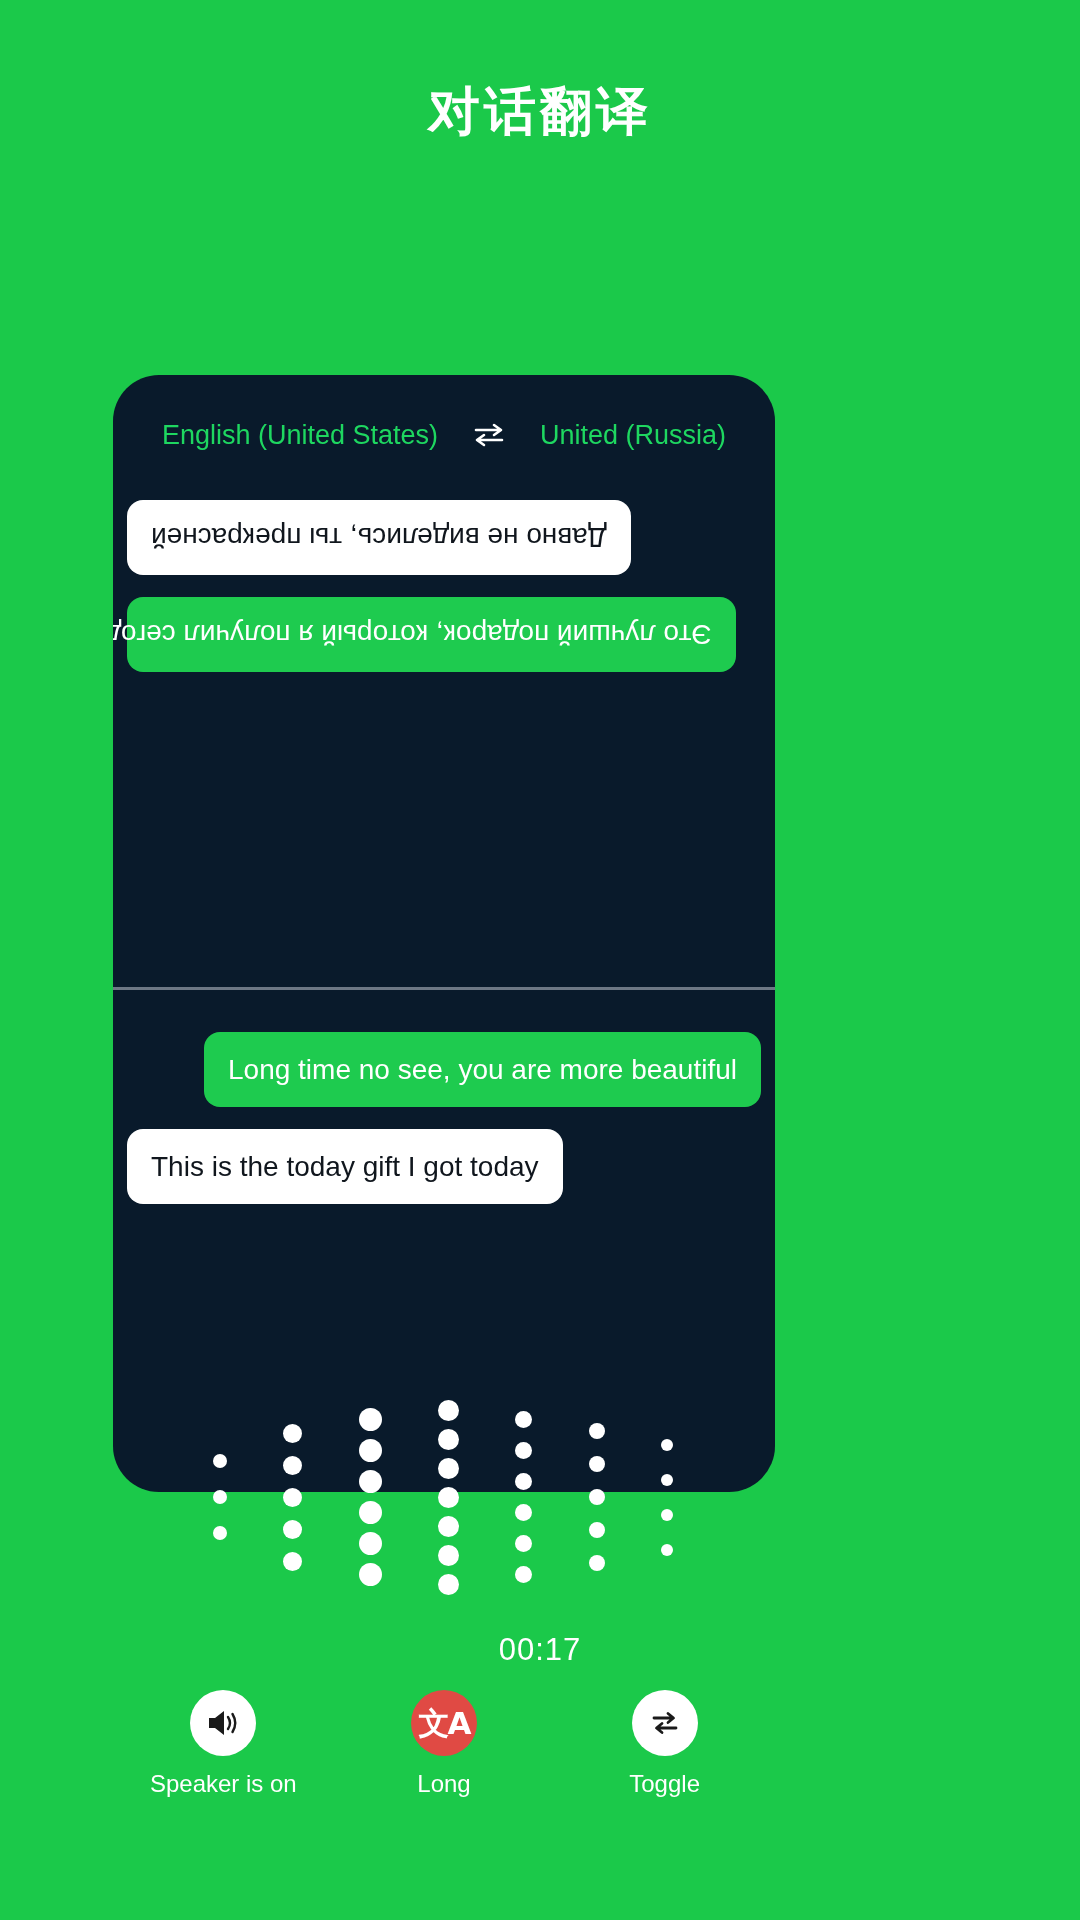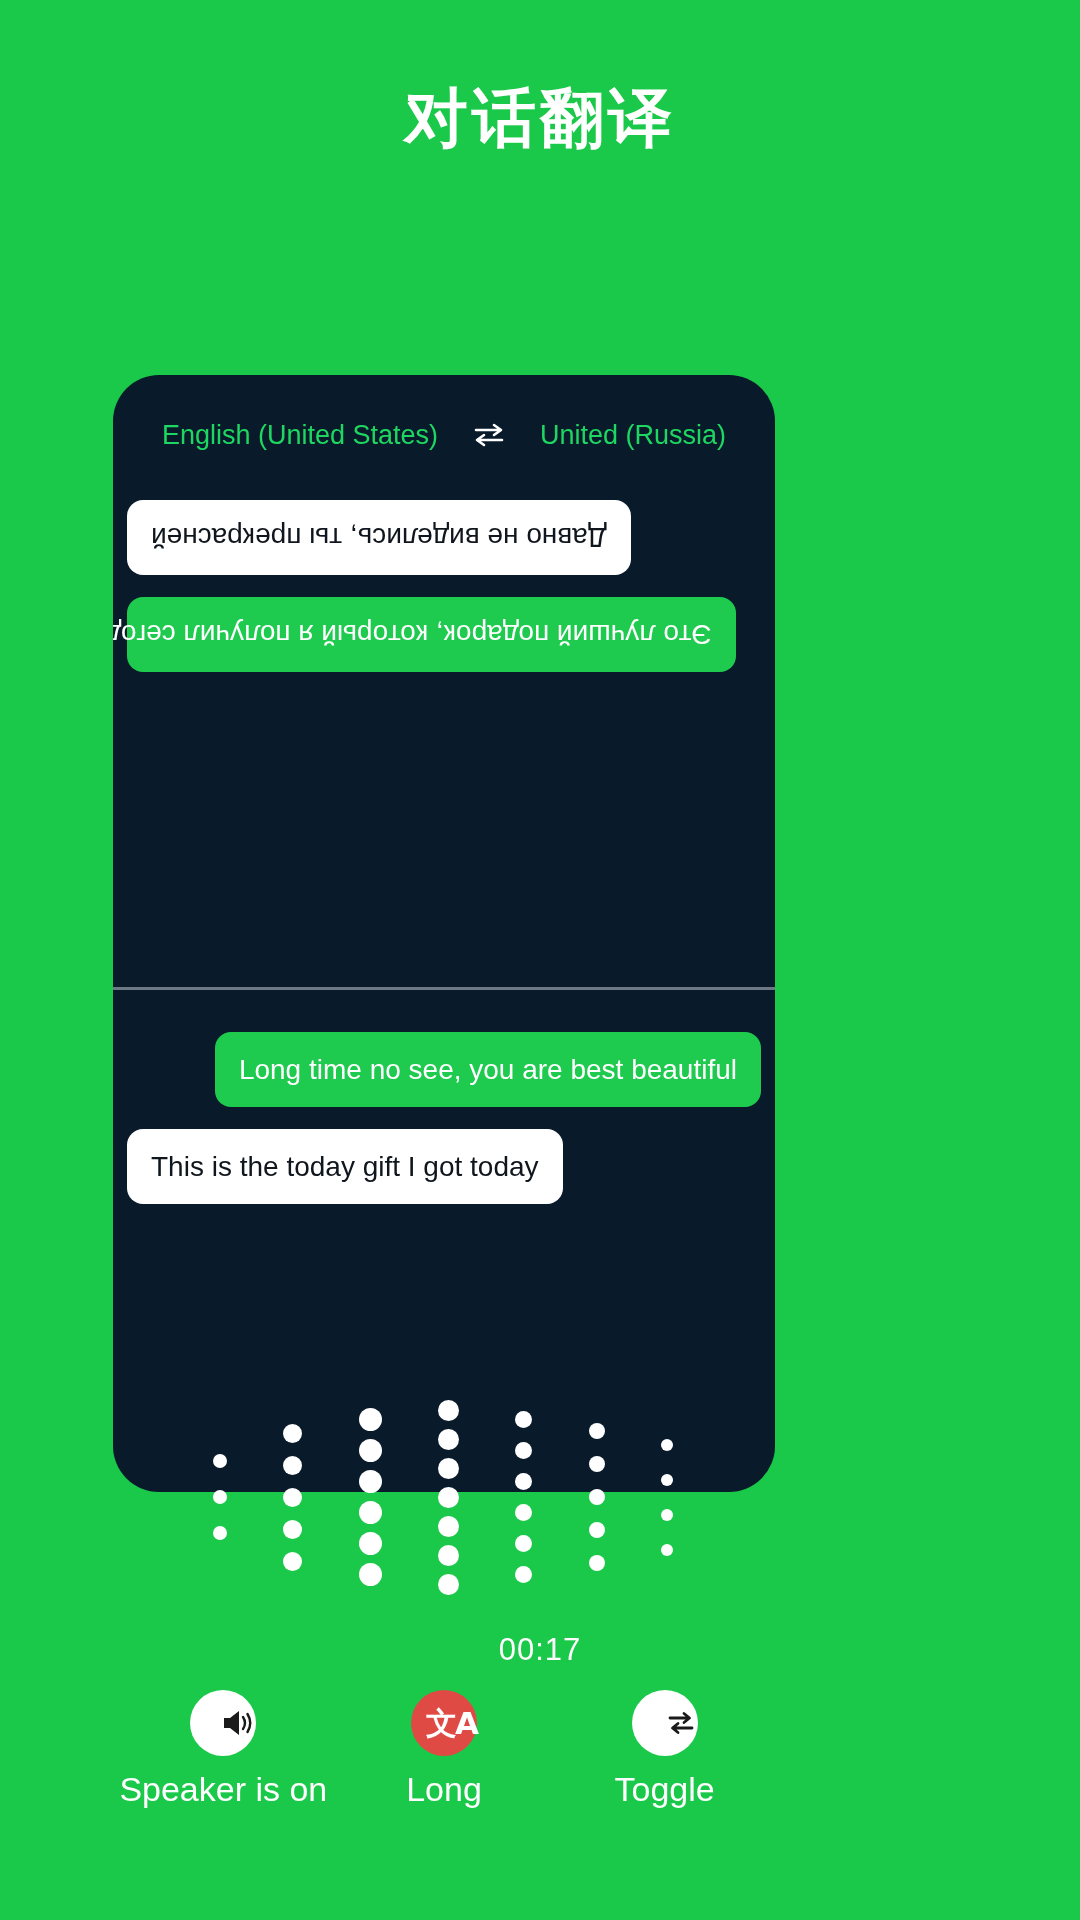--- a/index.html
+++ b/index.html
@@ -23,21 +23,21 @@
   }
 
   
   .page-title {
     position: absolute;
     top: 82px;
     left: 0;
     width: 1080px;
     text-align: center;
     color: #ffffff;
-    font-size: 64px;
+    font-size: 52px;
     font-weight: 700;
     letter-spacing: 4px;
     line-height: 1.15;
     font-family: "DejaVu Sans", "Liberation Sans", sans-serif;
   }
 
   
   .phone-card {
     position: absolute;
     left: 113px;
@@ -192,27 +192,27 @@
     align-items: center;
     gap: 14px;
     width: 200px;
   }
   .control-circle {
     width: 66px;
     height: 66px;
     border-radius: 50%;
     display: flex;
     align-items: center;
-    justify-content: flex-end;
+    justify-content: center;
   }
   .circle-white { background: #ffffff; }
   .circle-red   { background: #e04a44; }
   .control-label {
     color: #ffffff;
-    font-size: 34px;
+    font-size: 24px;
     font-weight: 400;
     white-space: nowrap;
   }
   .translate-glyph {
     color: #ffffff;
     font-size: 31px;
     font-weight: 700;
     font-family: "DejaVu Sans", "Liberation Sans", sans-serif;
     line-height: 1;
     letter-spacing: -2px;
@@ -244,21 +244,21 @@
       </div>
       <div class="bubble-row row-right">
         <div class="bubble bubble-white">Давно не виделись, ты прекрасней</div>
       </div>
     </div>
 
     <div class="divider"></div>
 
     <div class="pane pane-local">
       <div class="bubble-row row-right">
-        <div class="bubble bubble-green">Long time no see, you are best beautiful</div>
+        <div class="bubble bubble-green">Long time no see, you are more beautiful</div>
       </div>
       <div class="bubble-row row-left">
         <div class="bubble bubble-white">This is the today gift I got today</div>
       </div>
     </div>
 
   </div>
 
 
   <div class="waveform" id="waveform">

